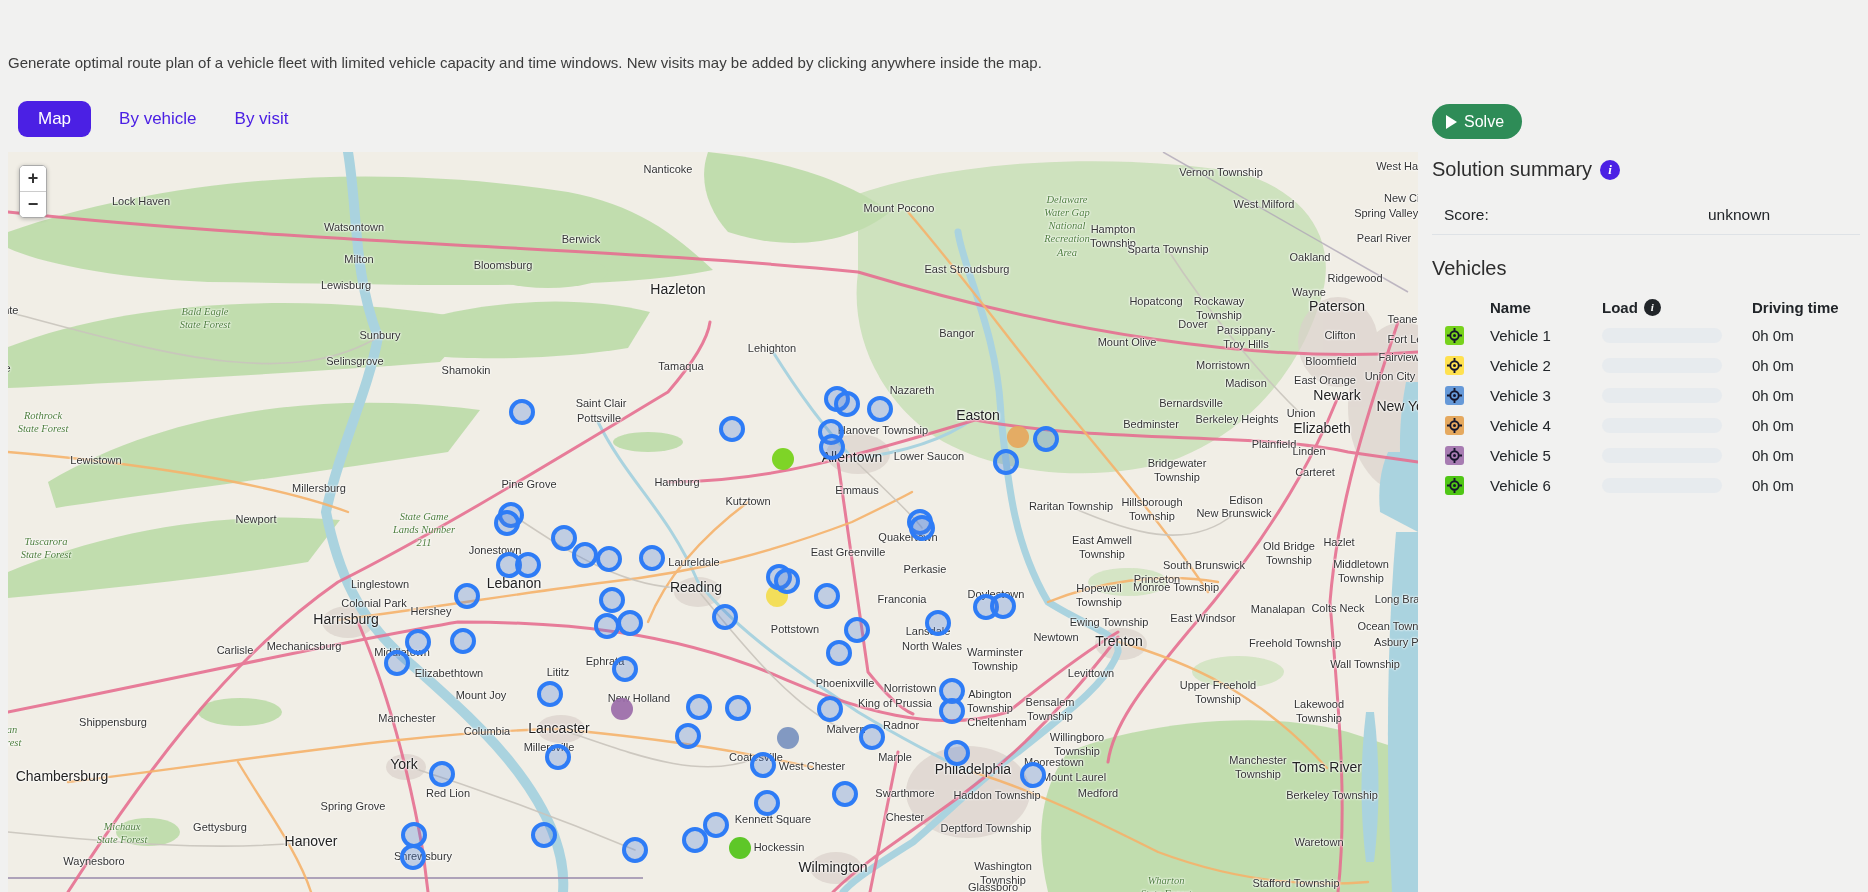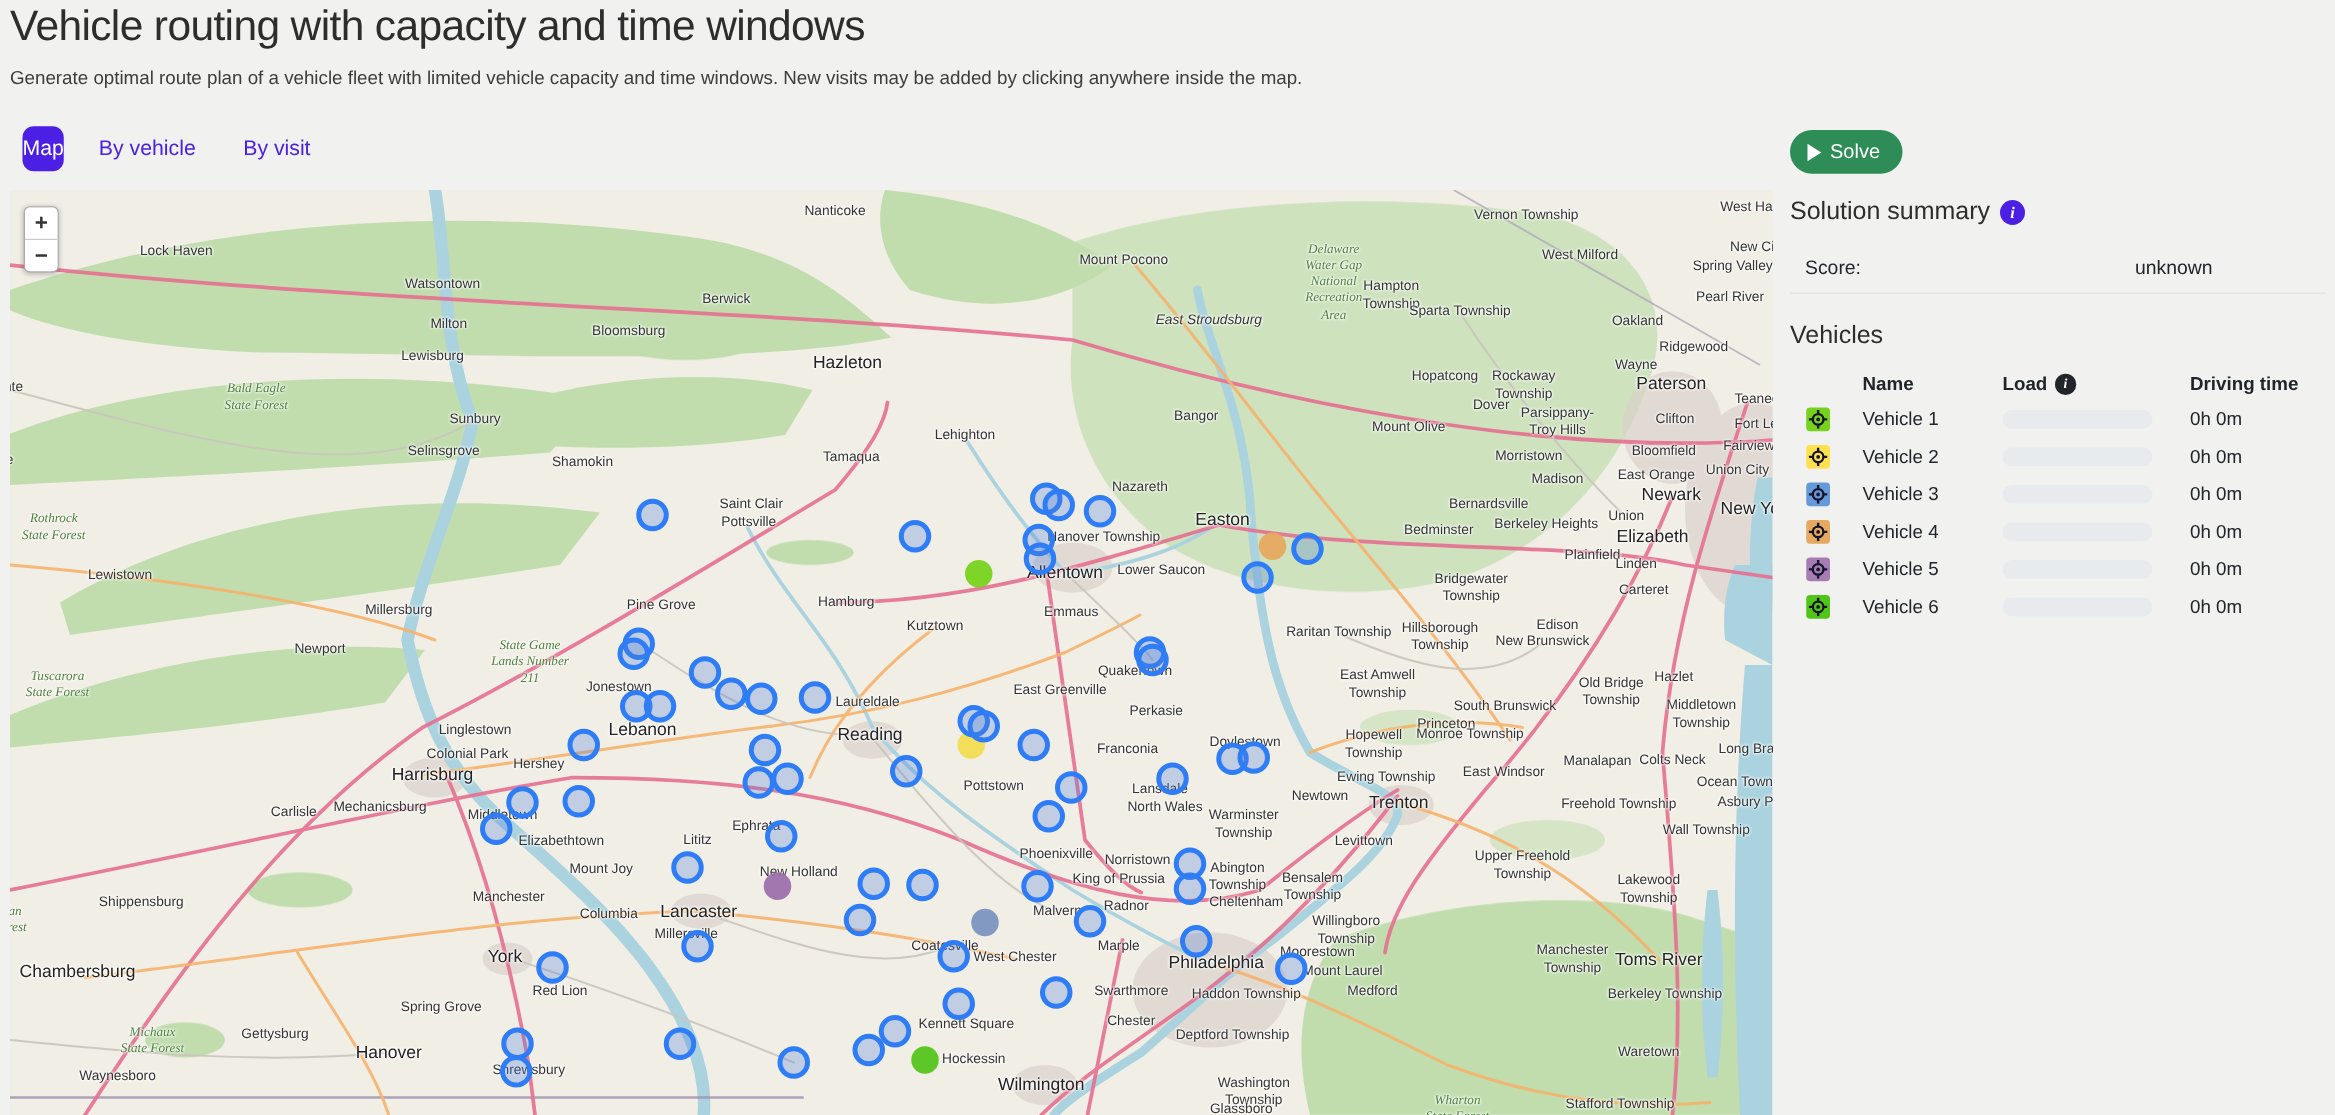--- a/index.html
+++ b/index.html
@@ -2,21 +2,21 @@
 <html style="--accent: #4b20e4; --solve: #2e8c57;"><head>
 <meta charset="utf-8">
 <style>
   html,body{margin:0;padding:0;background:#f1f1f0;font-family:"Liberation Sans",sans-serif;}
   .page{position:relative;width:1868px;height:892px;overflow:hidden;background:#f1f1f0;color:#212529;}
   
   .app-title{position:absolute;left:8px;top:2px;font-size:34px;font-weight:400;color:#2d2d2d;letter-spacing:-0.5px;}
   .app-subtitle{position:absolute;left:8px;top:54px;font-size:15px;color:#3c3c3c;}
   
   .tabs{position:absolute;left:18px;top:99px;display:flex;align-items:center;gap:18px;height:40px;}
-  .tab{font-size:17px;padding:8px 0;border-radius:9px;cursor:pointer;}
+  .tab{font-size:17px;padding:8px 20px;border-radius:9px;cursor:pointer;}
   .tab.active{background:var(--accent);color:#fff;}
   .tab.link{color:var(--accent);padding:8px 10px;}
   
   .solve-btn{position:absolute;left:1432px;top:104px;height:35px;padding:0 18px 0 14px;background:var(--solve);border:none;border-radius:18px;color:#fff;font-size:16px;display:flex;align-items:center;gap:7px;cursor:pointer;font-family:"Liberation Sans",sans-serif;}
   .play-icon{width:0;height:0;border-top:7px solid transparent;border-bottom:7px solid transparent;border-left:11px solid #fff;display:inline-block;}
   
   .panel{position:absolute;left:1432px;top:158px;width:428px;}
   .panel h2{font-size:20px;font-weight:400;color:#2d2d2d;margin:0;display:flex;align-items:center;gap:8px;}
   .info-badge{width:20px;height:20px;border-radius:50%;background:var(--accent);color:#fff;font-size:13px;font-weight:700;font-family:"Liberation Serif",serif;font-style:italic;display:inline-flex;align-items:center;justify-content:center;cursor:pointer;}
   .info-badge.dark{background:#212529;width:17px;height:17px;font-size:11px;}
@@ -42,21 +42,20 @@
   .marker-depot{position:absolute;width:22px;height:22px;border-radius:50%;transform:translate(-50%,-50%);opacity:0.95;cursor:pointer;}
   .zoom-ctl{position:absolute;left:11px;top:13px;width:26px;border:1px solid #aaa;border-radius:5px;background:#fff;box-shadow:0 1px 4px rgba(0,0,0,0.25);overflow:hidden;}
   .zoom-btn{width:26px;height:25px;display:flex;align-items:center;justify-content:center;font-size:18px;font-weight:700;color:#333;cursor:pointer;background:#fff;}
   .zoom-btn:first-child{border-bottom:1px solid #ccc;}
 </style>
 </head>
 <body>
 
 <div class="page">
 
-  <div class="app-title">Vehicle routing with capacity and time windows</div>
   <div class="app-subtitle">Generate optimal route plan of a vehicle fleet with limited vehicle capacity and time windows. New visits may be added by clicking anywhere inside the map.</div>
 
   <div class="tabs">
     <div class="tab active">Map</div>
     <div class="tab link">By vehicle</div>
     <div class="tab link">By visit</div>
   </div>
 
   <button class="solve-btn">
     <span class="play-icon"></span>
@@ -178,21 +177,21 @@
         <span class="map-label forest" style="left: 197px; top: 166px;">Bald Eagle
 State Forest</span>
         <span class="map-label forest" style="left: 35px; top: 270px;">Rothrock
 State Forest</span>
         <span class="map-label forest" style="left: 416px; top: 378px;">State Game
 Lands Number
 211</span>
         <span class="map-label forest" style="left: 38px; top: 396px;">Tuscarora
 State Forest</span>
         <span class="map-label" style="left: 891px; top: 57px;">Mount Pocono</span>
-        <span class="map-label" style="left: 959px; top: 105px; font-style: italic;">East Stroudsburg</span>
+        <span class="map-label" style="left: 959px; top: 118px;">East Stroudsburg</span>
         <span class="map-label forest" style="left: 1059px; top: 74px;">Delaware
 Water Gap
 National
 Recreation
 Area</span>
         <span class="map-label" style="left: 1105px; top: 85px;">Hampton
 Township</span>
         <span class="map-label" style="left: 1160px; top: 98px;">Sparta Township</span>
         <span class="map-label" style="left: 1213px; top: 21px;">Vernon Township</span>
         <span class="map-label" style="left: 1256px; top: 53px;">West Milford</span>

